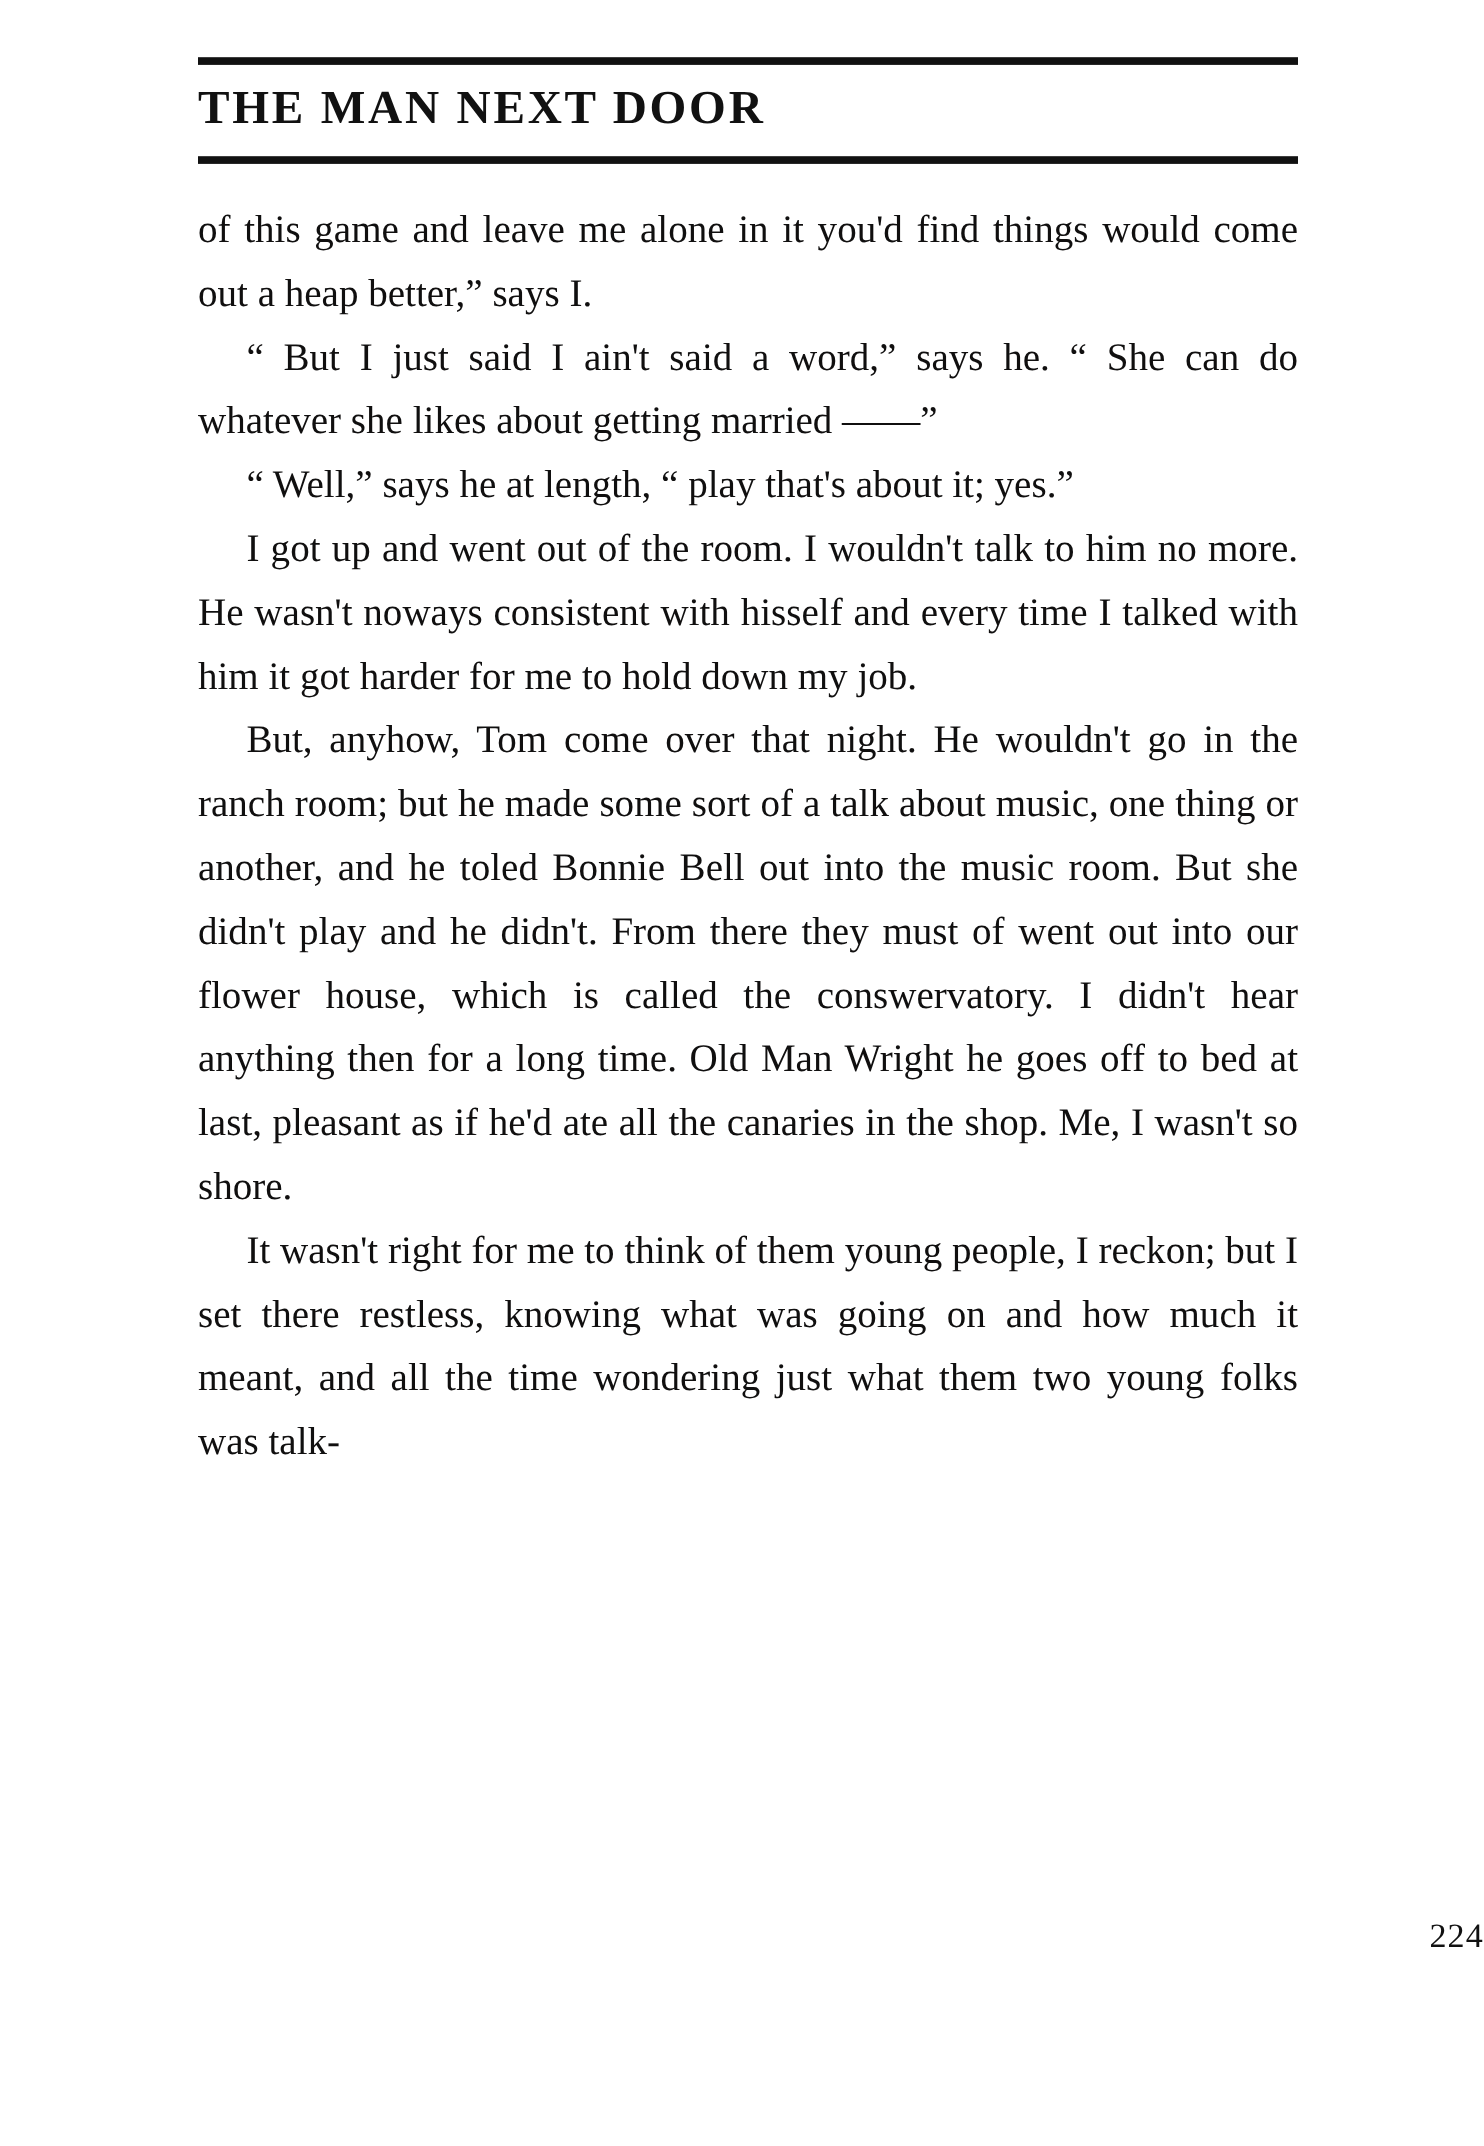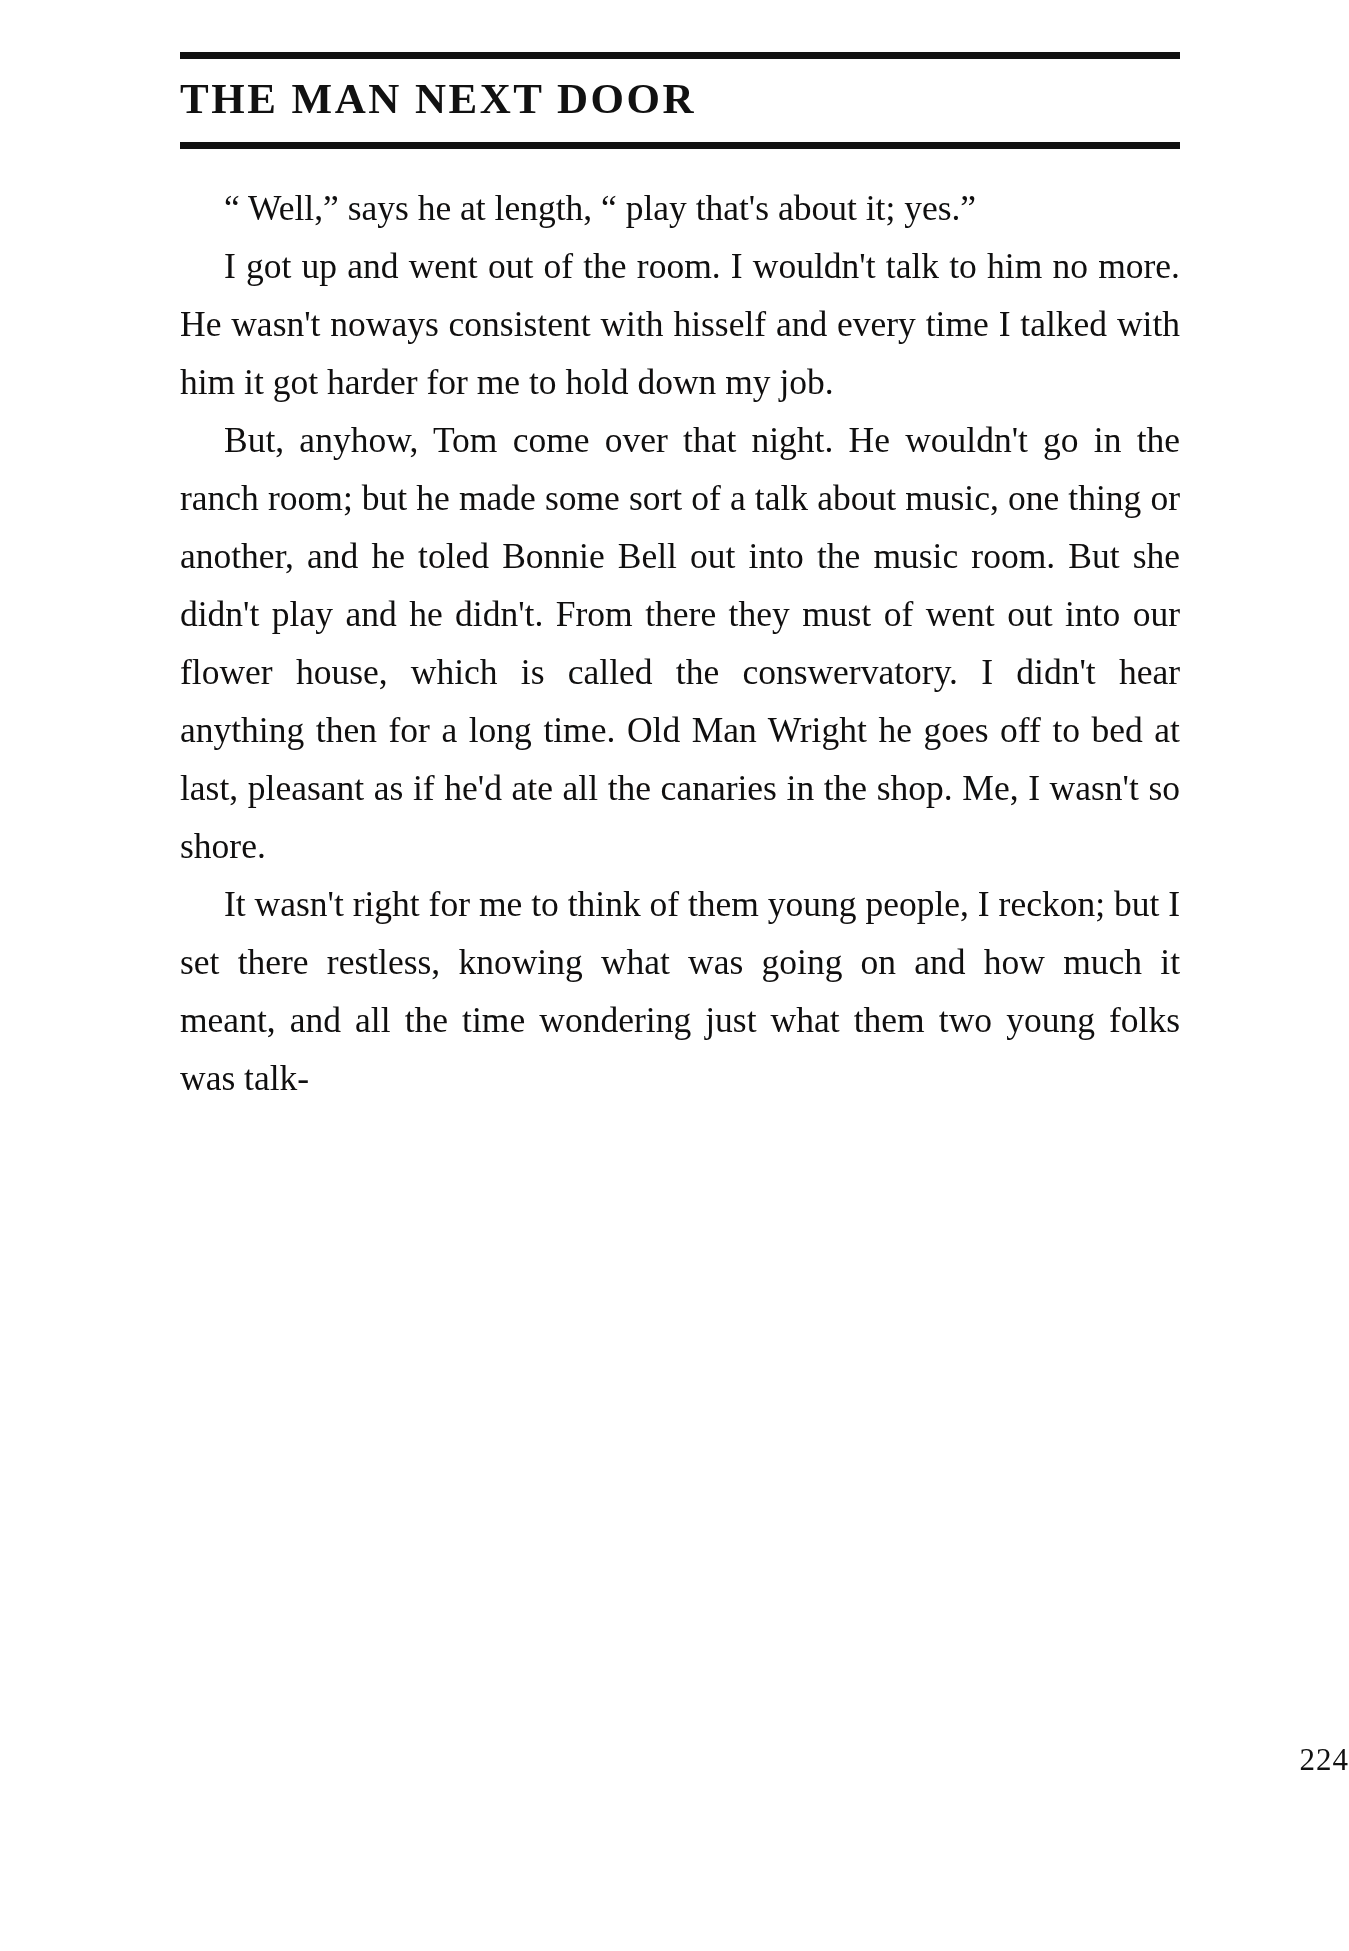--- a/index.html
+++ b/index.html
@@ -82,20 +82,22 @@
 
   <div class="content">
 
     <div class="rule-top"></div>
 
     <div class="running-head">THE MAN NEXT DOOR</div>
 
     <div class="rule-bottom"></div>
 
     <div class="body-text">
+      <p>of this game and leave me alone in it you'd find things would come out a heap better,” says I.</p>
+      <p class="indent">“ But I just said I ain't said a word,” says he. “ She can do whatever she likes about getting married ——”</p>
       <p class="indent">“ Well,” says he at length, “ play that's about it; yes.”</p>
       <p class="indent">I got up and went out of the room.  I wouldn't talk to him no more.  He wasn't noways consistent with hisself and every time I talked with him it got harder for me to hold down my job.</p>
       <p class="indent">But, anyhow, Tom come over that night.  He wouldn't go in the ranch room; but he made some sort of a talk about music, one thing or another, and he toled Bonnie Bell out into the music room.  But she didn't play and he didn't.  From there they must of went out into our flower house, which is called the conswervatory.  I didn't hear anything then for a long time.  Old Man Wright he goes off to bed at last, pleasant as if he'd ate all the canaries in the shop. Me, I wasn't so shore.</p>
       <p class="indent">It wasn't right for me to think of them young people, I reckon; but I set there restless, knowing what was going on and how much it meant, and all the time wondering just what them two young folks was talk-</p>
     </div>
 
   </div>
 
   <div class="folio">224</div>
 

